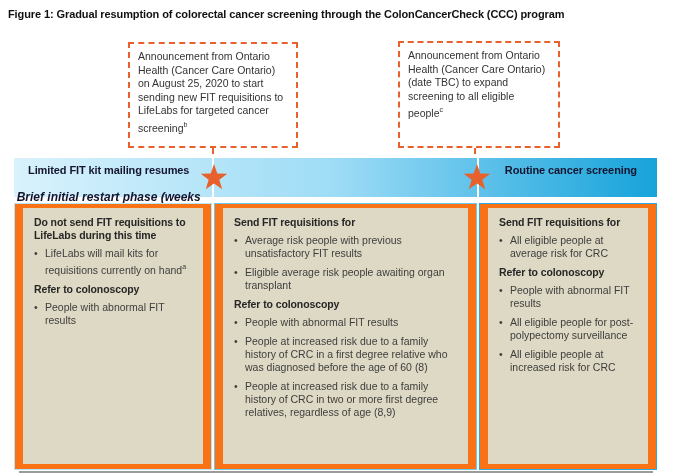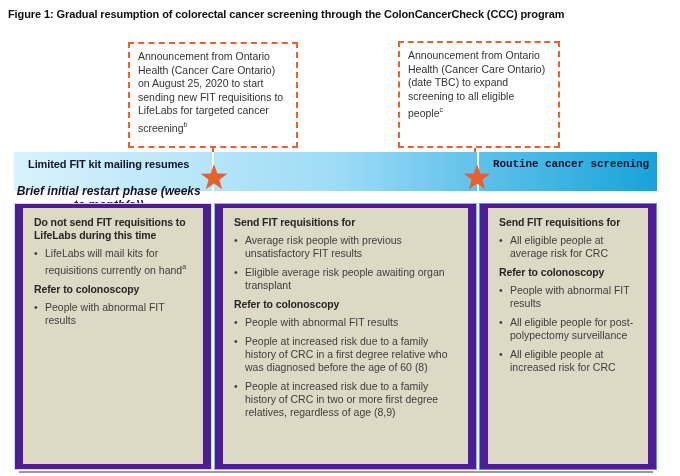--- a/index.html
+++ b/index.html
@@ -39,52 +39,52 @@
   .callout sup{font-size:7px;}
   #callout-1{left:128px;top:42px;width:170px;height:106px;}
   #callout-2{left:398px;top:41px;width:162px;height:107px;}
   .connector{
     position:absolute;width:0;
     border-left:2px dashed var(--accent-orange);
   }
   #connector-1{left:212px;top:148px;height:17px;}
   #connector-2{left:474px;top:148px;height:16px;}
   .band{
-    position:absolute;left:14px;top:152px;width:643px;height:39px;
+    position:absolute;left:14px;top:158px;width:643px;height:39px;
     background:linear-gradient(90deg,var(--band-start) 0%,var(--band-mid) 50%,#55bde8 76%,var(--band-end) 100%);
     display:flex;
     gap:14px;
   }
   .band-section{
     height:100%;text-align:center;padding-top:6px;color:var(--text-dark);
   }
   .band-section .phase-title{font-size:11px;font-weight:bold;letter-spacing:-0.1px;}
   .band-section .phase-subtitle{font-size:12px;font-style:italic;font-weight:600;margin-top:14px;}
   #band-sec-1{width:198px;}
   #band-sec-2{width:265px;}
-  #band-sec-3{width:180px;font-family:Liberation Mono, monospace;}
+  #band-sec-3{width:180px;}
   .band-sep{
     position:absolute;top:0;width:2px;height:100%;background:#fbfdfe;
   }
   #band-sep-1{left:198px;}
   #band-sep-2{left:463px;}
   .star{
     position:absolute;width:28px;height:28px;z-index:5;
     color:var(--accent-orange);
   }
   #star-1{left:200px;top:163px;}
   #star-2{left:463px;top:163px;}
   .star svg{display:block;width:100%;height:100%;}
   .star polygon{fill:var(--accent-orange);}
   .columns{
     position:absolute;left:14px;top:203px;width:643px;height:267px;
     display:flex;gap:2px;
   }
   .col{
-    background:#4c1d95;
+    background:#f97316;
     border:1px solid;
     padding:4px 8px 5px 8px;
     display:flex;flex-direction:column;
   }
   #col-1{width:198px;border-color:var(--border-col1);}
   #col-2{width:263px;border-color:var(--border-col2);}
   #col-3{width:178px;border-color:var(--border-col3);}
   .tan{
     flex:1;background:var(--panel-tan);
     padding:8px 8px 8px 11px;

